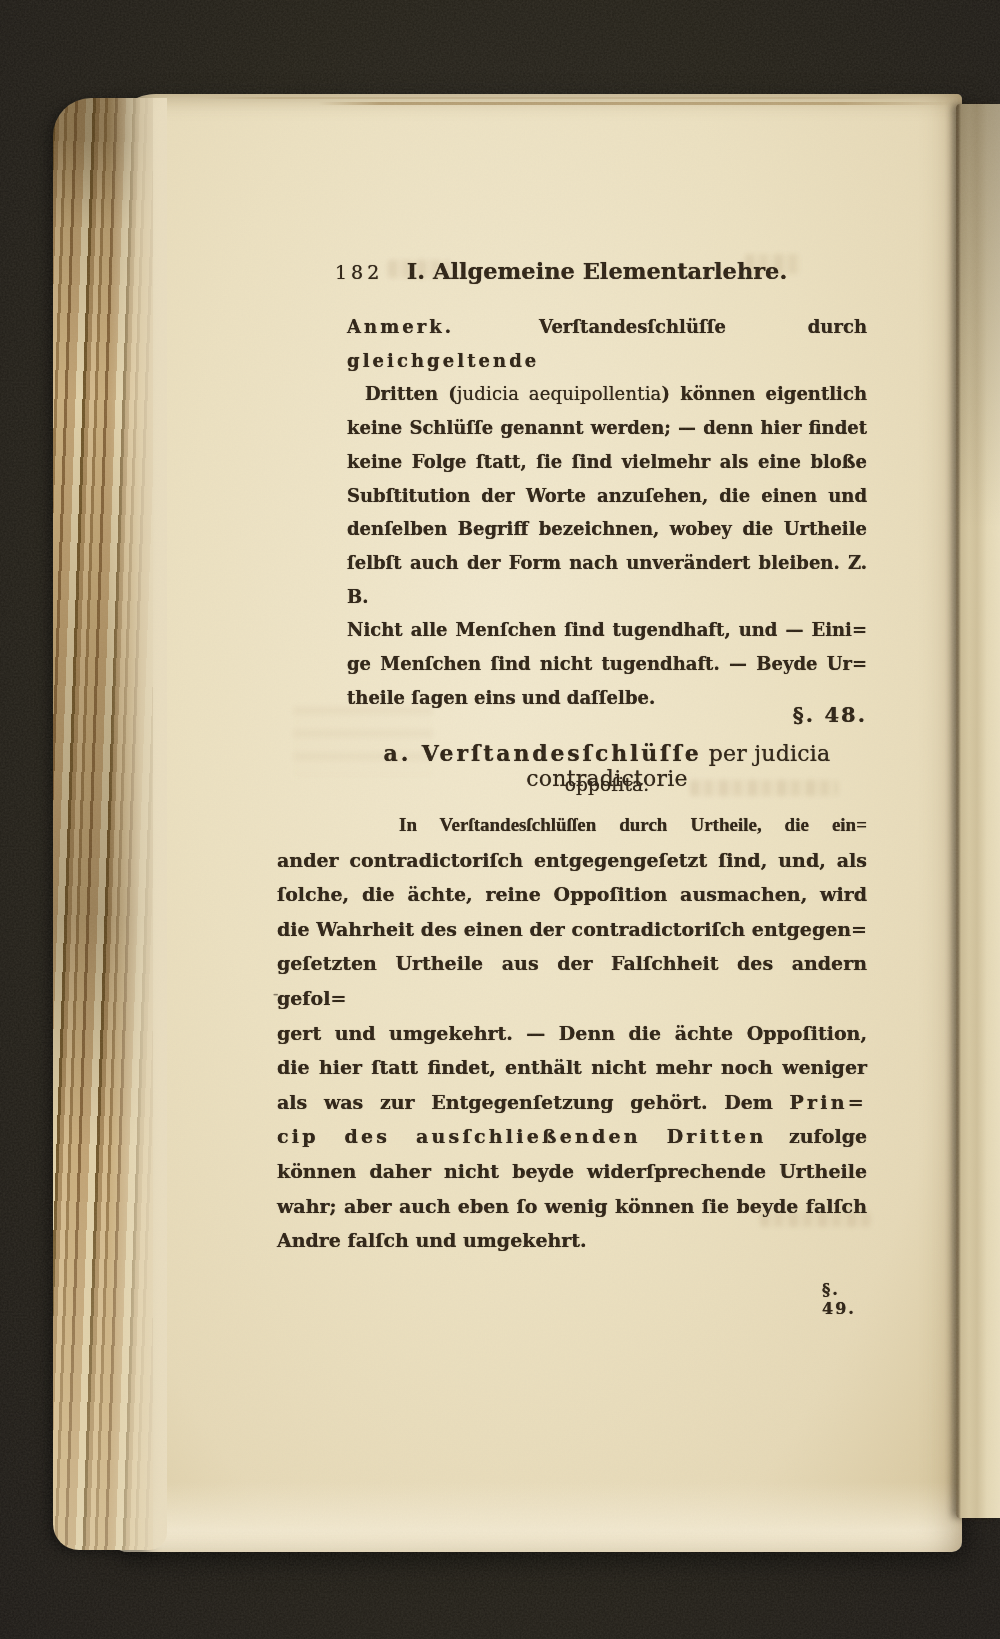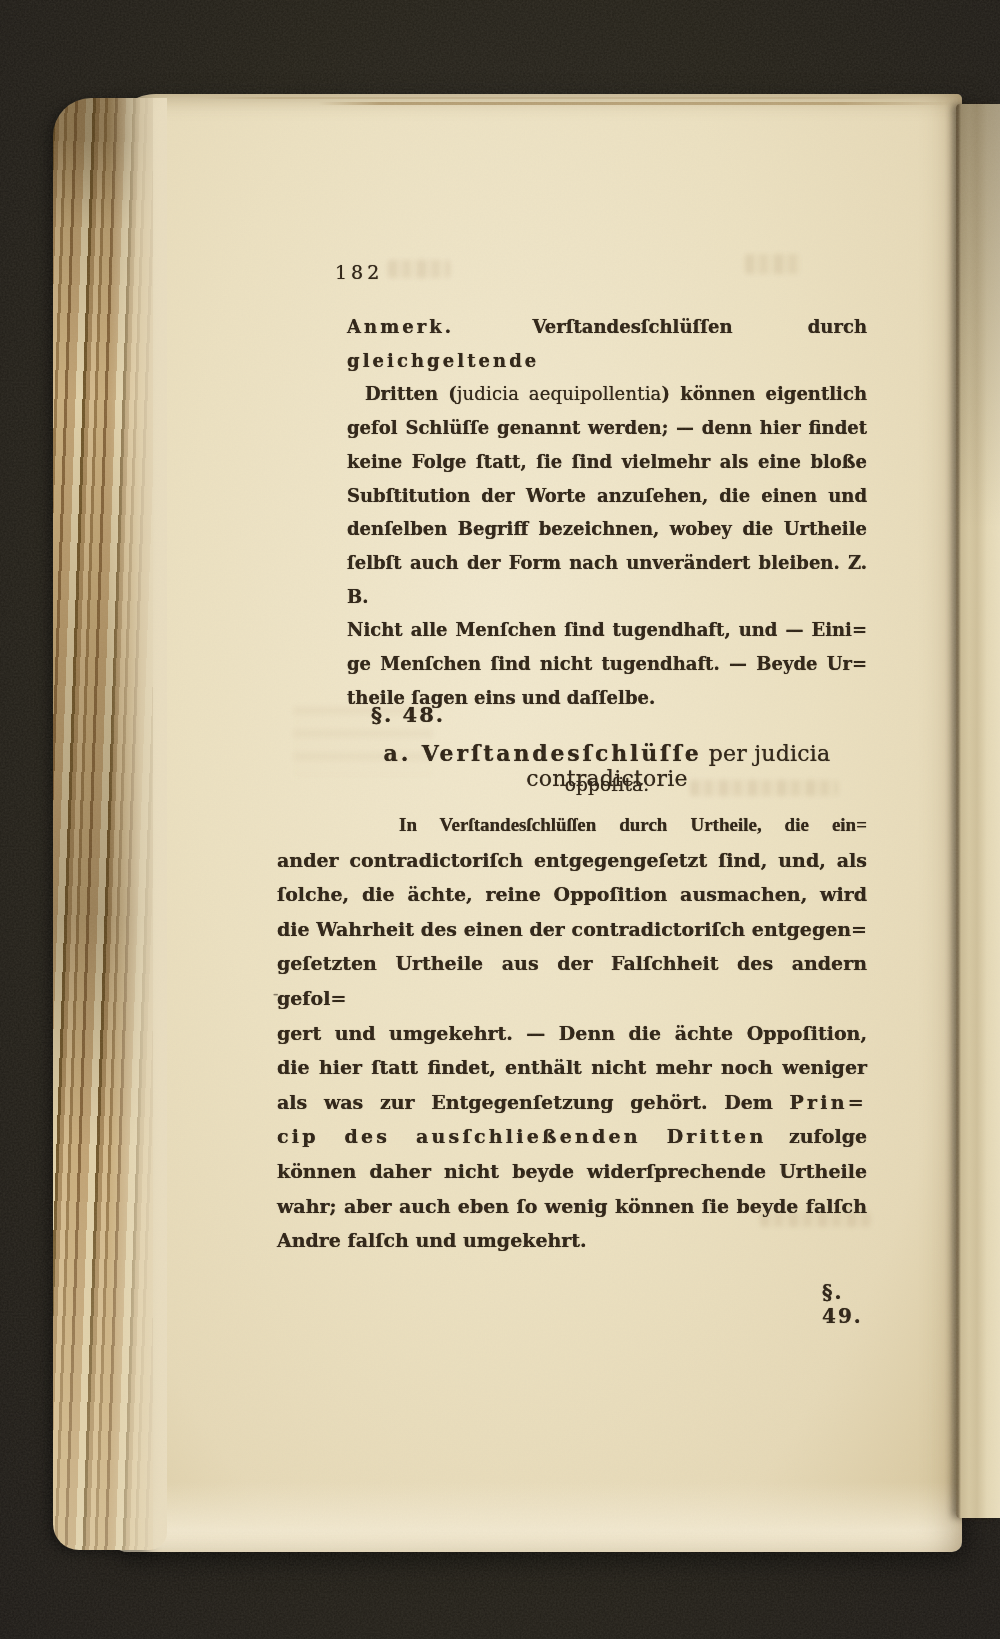--- a/index.html
+++ b/index.html
@@ -68,36 +68,36 @@
   .header{position:relative;height:36px;}
   .pagenum{position:absolute;left:58px;top:3px;font-size:19px;letter-spacing:4px;font-weight:400;}
   .running{position:absolute;left:0;right:0;top:0;text-align:center;padding-left:50px;font-size:22.5px;font-weight:700;}
 
   .note{position:absolute;left:0;top:52px;width:590px;}
   .note .tline{margin-left:70px;width:520px;font-size:18px;font-weight:700;line-height:33.7px;
     text-align:justify;text-align-last:justify;}
   .notelines .tline:first-child{padding-left:18px;width:502px;}
   .notelines .tline:last-child{text-align-last:left;}
 
-  .secnum{position:absolute;top:444px;left:0;width:100%;text-align:left;padding-left:94px;box-sizing:border-box;
+  .secnum{position:absolute;top:444px;left:0;width:100%;text-align:right;padding-left:94px;box-sizing:border-box;
     font-size:21px;font-weight:700;letter-spacing:2px;}
   .subhead{position:absolute;top:482px;left:0;width:100%;text-align:center;padding-left:70px;box-sizing:border-box;
     font-size:22px;}
   .subhead .sp{font-weight:700;letter-spacing:.13em;}
   .subhead2{position:absolute;top:516px;left:0;width:100%;text-align:center;padding-left:70px;box-sizing:border-box;
     font-size:18.5px;font-weight:400;}
 
   .bodylines{position:absolute;top:550px;left:0;width:590px;}
   .bodylines .tline{font-size:19px;font-weight:700;line-height:34.6px;
     text-align:justify;text-align-last:justify;}
   .bodylines .tline:first-child{text-indent:122px;font-family:Liberation Serif, serif;}
   .bodylines .tline:last-child{text-align-last:left;}
 
   .marginmark{position:absolute;left:-4px;top:726px;font-size:16px;font-weight:400;opacity:.55;}
-  .catchword{position:absolute;left:545px;top:1022px;font-size:20px;font-weight:700;letter-spacing:2px;}
+  .catchword{position:absolute;left:545px;top:1022px;font-size:16px;font-weight:700;letter-spacing:2px;}
 
   
   .ghost{position:absolute;z-index:2;filter:blur(2.5px);border-radius:4px;opacity:.8;
     background:repeating-linear-gradient(90deg, rgba(150,120,80,.20) 0 9px, rgba(150,120,80,.04) 9px 14px,
       rgba(150,120,80,.16) 14px 23px, rgba(150,120,80,.03) 23px 29px);}
   .g1{left:280px;top:166px;width:62px;height:18px;}
   .g2{left:637px;top:160px;width:56px;height:20px;}
   .g3{left:582px;top:686px;width:148px;height:16px;}
   .g4{left:652px;top:1118px;width:112px;height:15px;}
   .g5{left:185px;top:612px;width:140px;height:70px;opacity:.45;
@@ -117,27 +117,28 @@
     <div class="ghost g1"></div>
     <div class="ghost g2"></div>
     <div class="ghost g3"></div>
     <div class="ghost g4"></div>
     <div class="ghost g5"></div>
 
     <div class="textcol">
 
       <div class="header">
         <span class="pagenum ant">182</span>
+        <span class="running frak">I. Allgemeine Elementarlehre.</span>
       </div>
 
       <div class="note">
-        <div class="tline first"><span class="sp">Anmerk. </span><span>Verſtandesſchlüſſen durch </span><span class="sp">gleichgeltende</span></div>
+        <div class="tline first"><span class="sp">Anmerk. </span><span>Verſtandesſchlüſſe durch </span><span class="sp">gleichgeltende</span></div>
         <div class="notelines">
             <div class="tline"><span>Dritten (</span><span class="ant">judicia aequipollentia</span><span>) können eigentlich</span></div>
-            <div class="tline"><span>gefol Schlüſſe genannt werden; — denn hier findet</span></div>
+            <div class="tline"><span>keine Schlüſſe genannt werden; — denn hier findet</span></div>
             <div class="tline"><span>keine Folge ſtatt, ſie ſind vielmehr als eine bloße</span></div>
             <div class="tline"><span>Subſtitution der Worte anzuſehen, die einen und</span></div>
             <div class="tline"><span>denſelben Begriff bezeichnen, wobey die Urtheile</span></div>
             <div class="tline"><span>ſelbſt auch der Form nach unverändert bleiben. Z. B.</span></div>
             <div class="tline"><span>Nicht alle Menſchen ſind tugendhaft, und — Eini=</span></div>
             <div class="tline"><span>ge Menſchen ſind nicht tugendhaft. — Beyde Ur=</span></div>
             <div class="tline"><span>theile ſagen eins und daſſelbe.</span></div>
           </div>
       </div>
 

